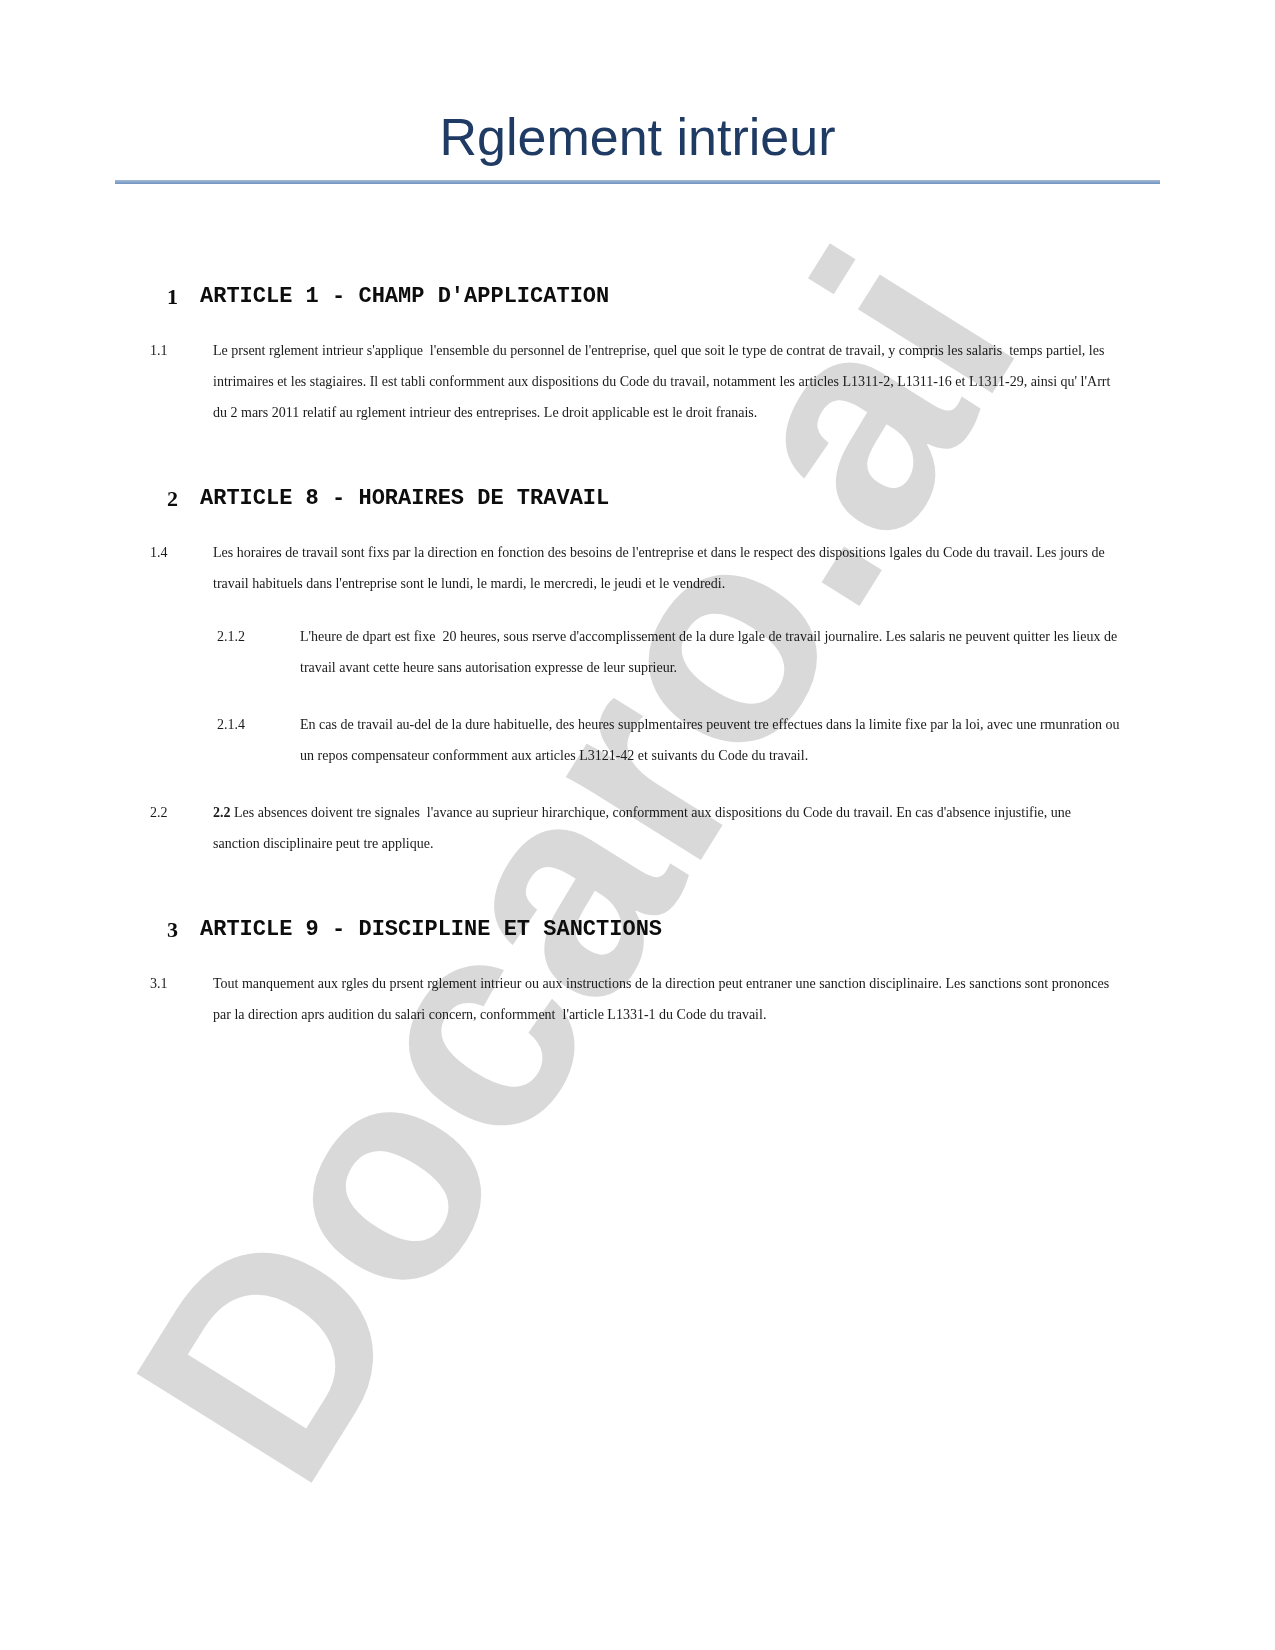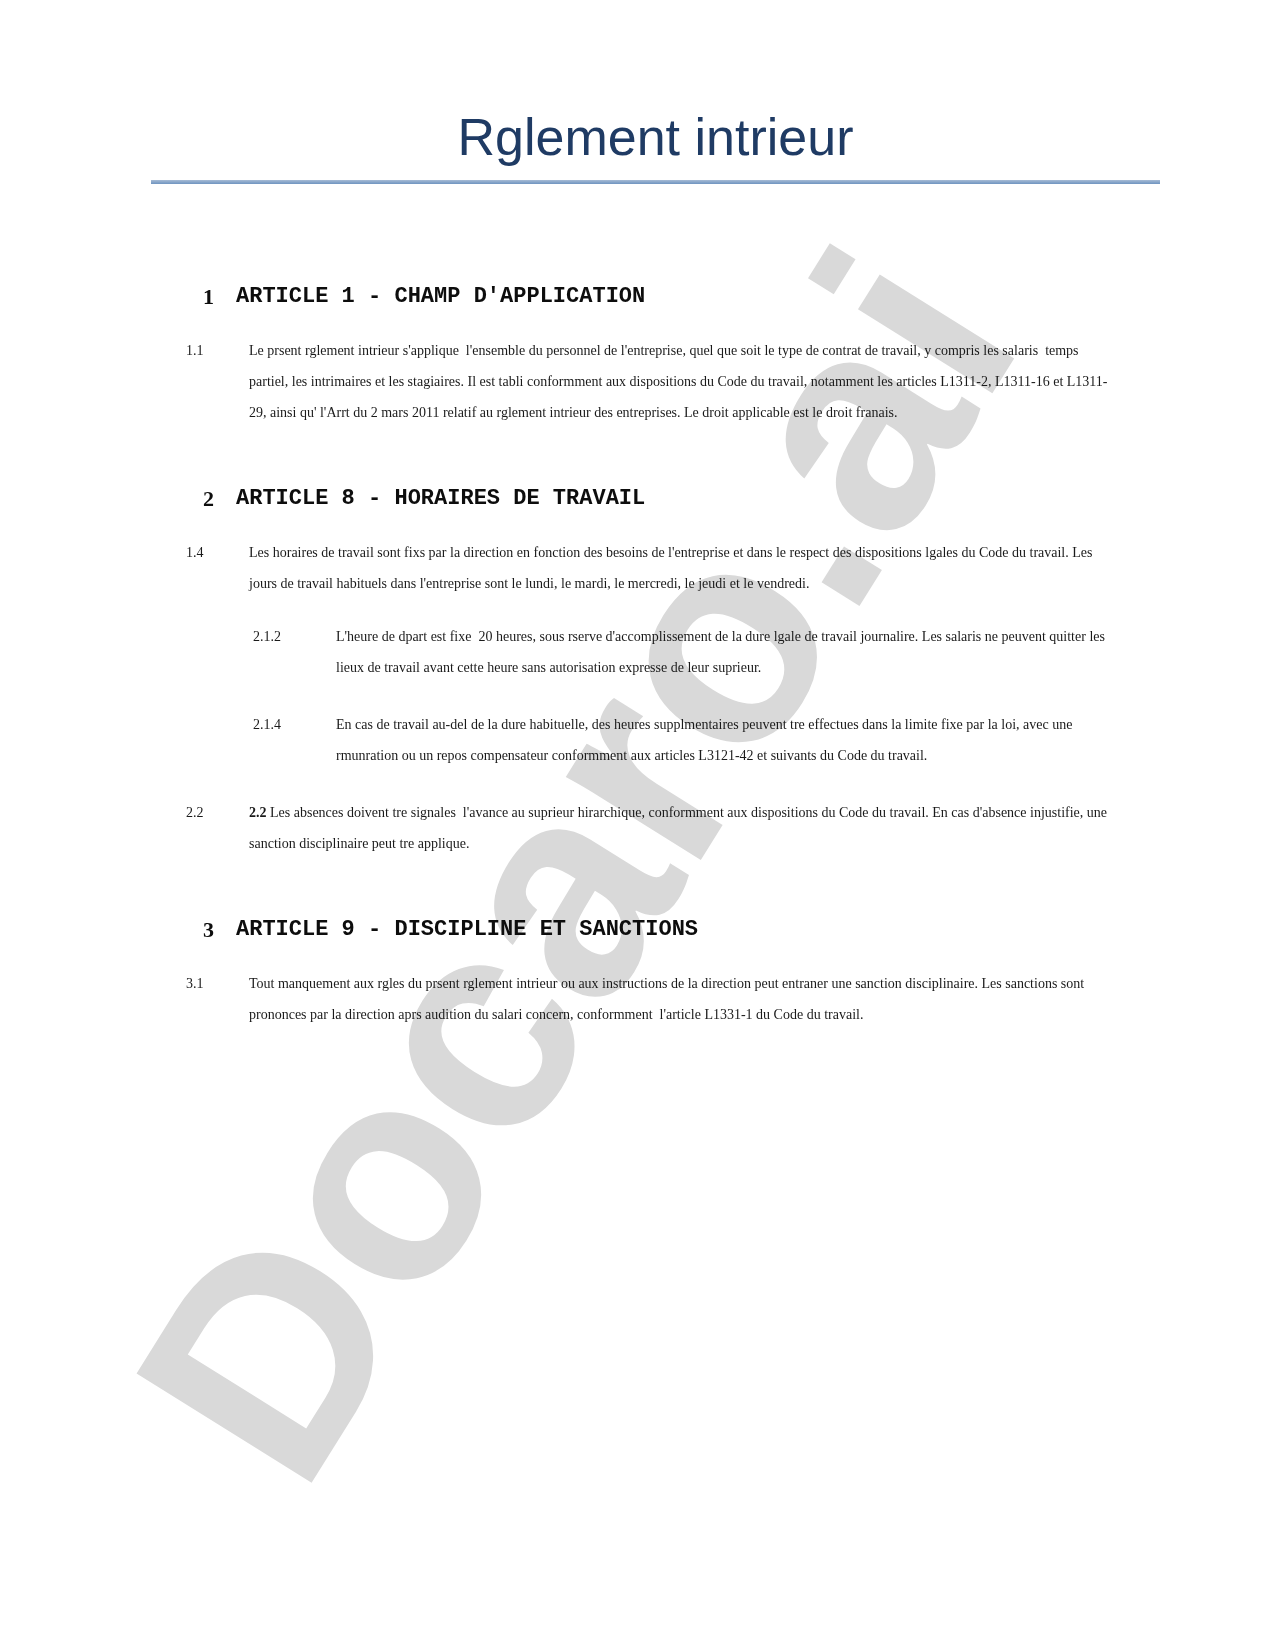--- a/index.html
+++ b/index.html
@@ -18,21 +18,21 @@
     transform:translate(-50%,-50%) rotate(-58deg);
     font-family:"Liberation Sans", sans-serif;
     font-weight:700;
     font-size:300px;
     line-height:1;
     color:#d9d9d9;
     white-space:nowrap;
     z-index:0;
     user-select:none;
   }
-  .content{position:relative;z-index:1;margin-left:36px;}
+  .content{position:relative;z-index:1;}
   .doc-title{
     margin:0;
     padding-top:98px;
     text-align:center;
     font-family:"Liberation Sans", sans-serif;
     font-weight:400;
     font-size:52px;
     line-height:78px;
     color:#1f3b64;
   }

